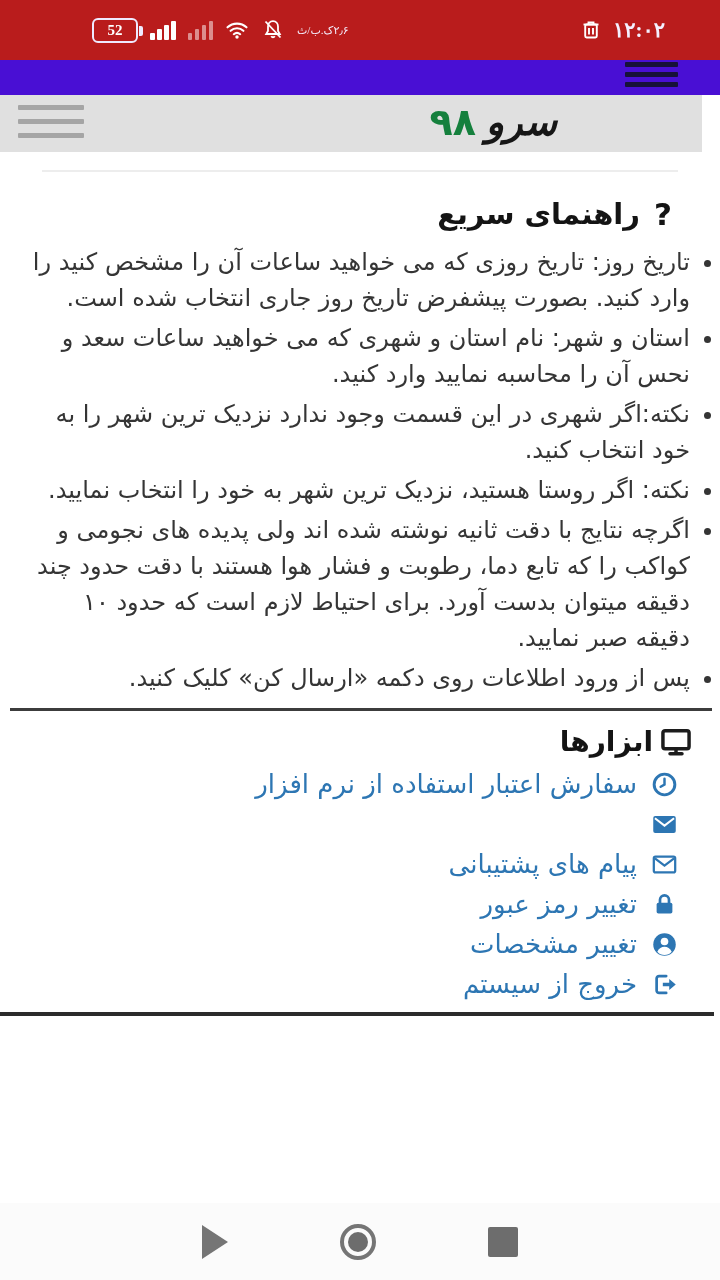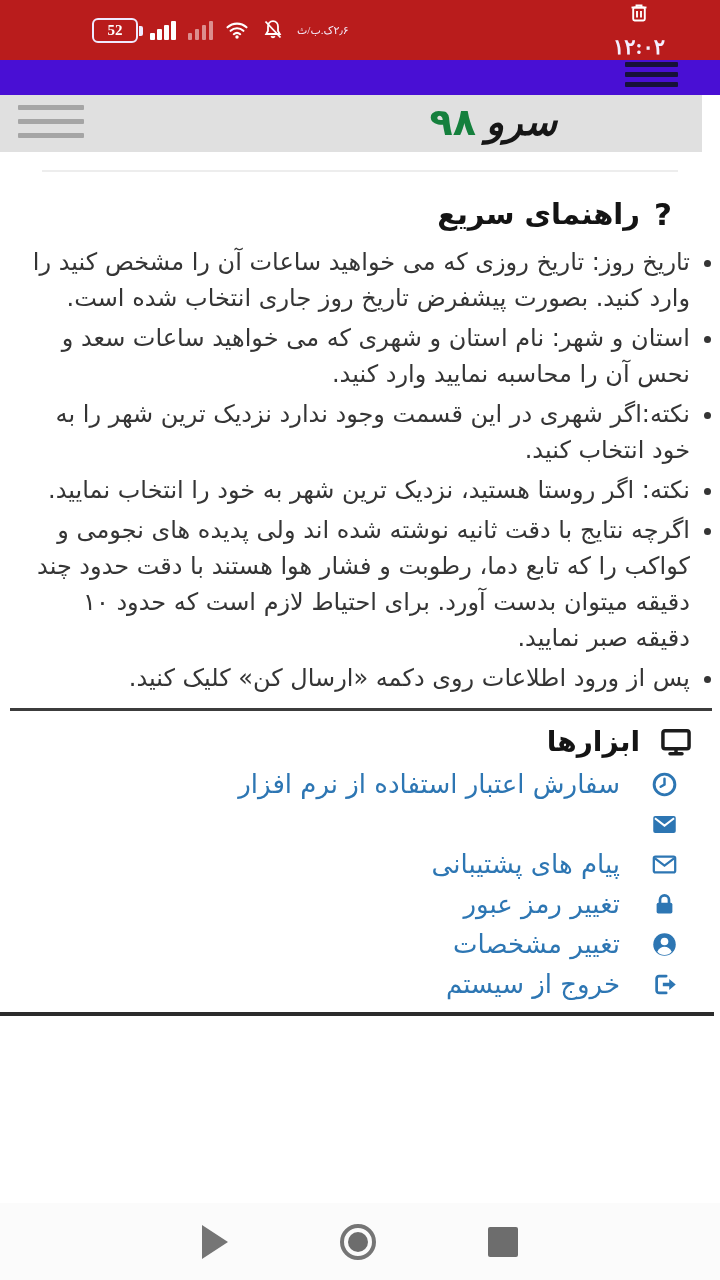--- a/index.html
+++ b/index.html
@@ -4,21 +4,21 @@
 <style>
   * { margin:0; padding:0; box-sizing:border-box; }
   html,body { width:720px; height:1280px; overflow:hidden; background:#fff;
               font-family:"DejaVu Sans", sans-serif; }
 
   
   .statusbar { width:720px; height:60px; background:#b91c1c;
                display:flex; align-items:center; justify-content:space-between;
                padding:0 55px 0 92px; color:#f4f0ff;font-family:Liberation Serif, serif; }
   .sb-left { display:flex; align-items:center; gap:12px; }
-  .sb-right { display:flex; align-items:center; gap:10px;flex-direction:column; }
+  .sb-right { display:flex; align-items:center; gap:10px; }
   .battery { position:relative; width:46px; height:25px; border:2.5px solid #efeaff;
              border-radius:6px; display:flex; align-items:center; justify-content:center;
              font-size:15px; font-weight:bold; color:#fff; }
   .battery::after { content:""; position:absolute; right:-7px; top:6px; width:4px; height:10px;
                     background:#efeaff; border-radius:0 2px 2px 0; }
   .bars { display:flex; align-items:flex-end; gap:2.5px; height:20px; }
   .bars i { display:block; width:4.5px; background:#fff; border-radius:1px; }
   .bars i:nth-child(1){height:7px;} .bars i:nth-child(2){height:11px;}
   .bars i:nth-child(3){height:15px;} .bars i:nth-child(4){height:19px;}
   .bars.dim i { opacity:.5; }
@@ -44,25 +44,25 @@
   .g-head { display:flex; align-items:center; gap:14px; margin:24px 48px 10px 0; }
   .qmark { font-size:31px; font-weight:900; color:#141414; }
   .g-title { font-size:29px; font-weight:bold; color:#141414;margin-left:33px; }
 
   ul.guide { list-style:disc; padding:2px 30px 0 24px; color:#353535; }
   ul.guide li { font-size:24px; line-height:36px; margin-bottom:4px; text-align:right; }
 
   .divider { border-top:3px solid #3c3c3c; margin:12px 8px 0 10px; }
   .divider2 { border-top:4px solid #2b2b2b; margin:8px 6px 0 0; }
 
-  .t-head { display:flex; align-items:center; gap:20px; margin:14px 28px 6px 0; }
+  .t-head { display:flex; align-items:center; gap:7px; margin:14px 28px 6px 0; }
   .t-title { font-size:28px; font-weight:bold; color:#141414; }
   .t-ico { width:32px; height:32px; }
 
-  .tool-row { display:flex; align-items:center; gap:31px; margin:0 42px 0 0; height:40px; cursor:pointer; }
+  .tool-row { display:flex; align-items:center; gap:14px; margin:0 42px 0 0; height:40px; cursor:pointer; }
   .tool-row svg { width:27px; height:27px; flex:0 0 auto; }
   .tool-label { font-size:26px; color:#2d76b3; }
 
   
   .navbar { position:absolute; left:0; bottom:0; width:720px; height:77px; background:#fbfbfb;
             display:flex; align-items:center; justify-content:center; gap:112px; }
   .nav-back { width:0; height:0; border-top:17px solid transparent; border-bottom:17px solid transparent;
               border-left:26px solid #757575; }
   .nav-home { width:36px; height:36px; border:4px solid #757575; border-radius:50%;
               display:flex; align-items:center; justify-content:center; }

